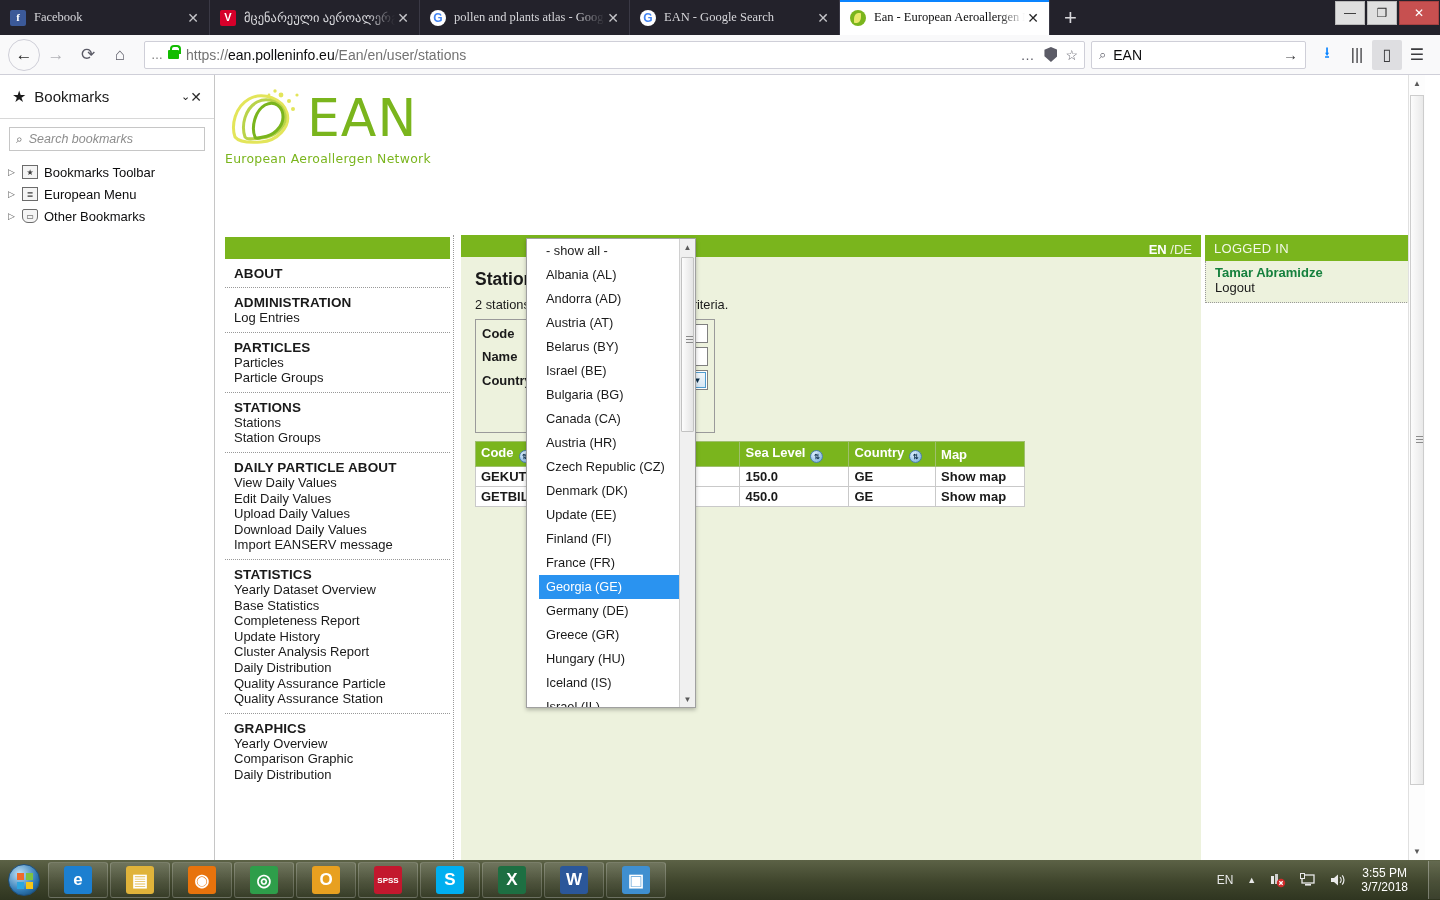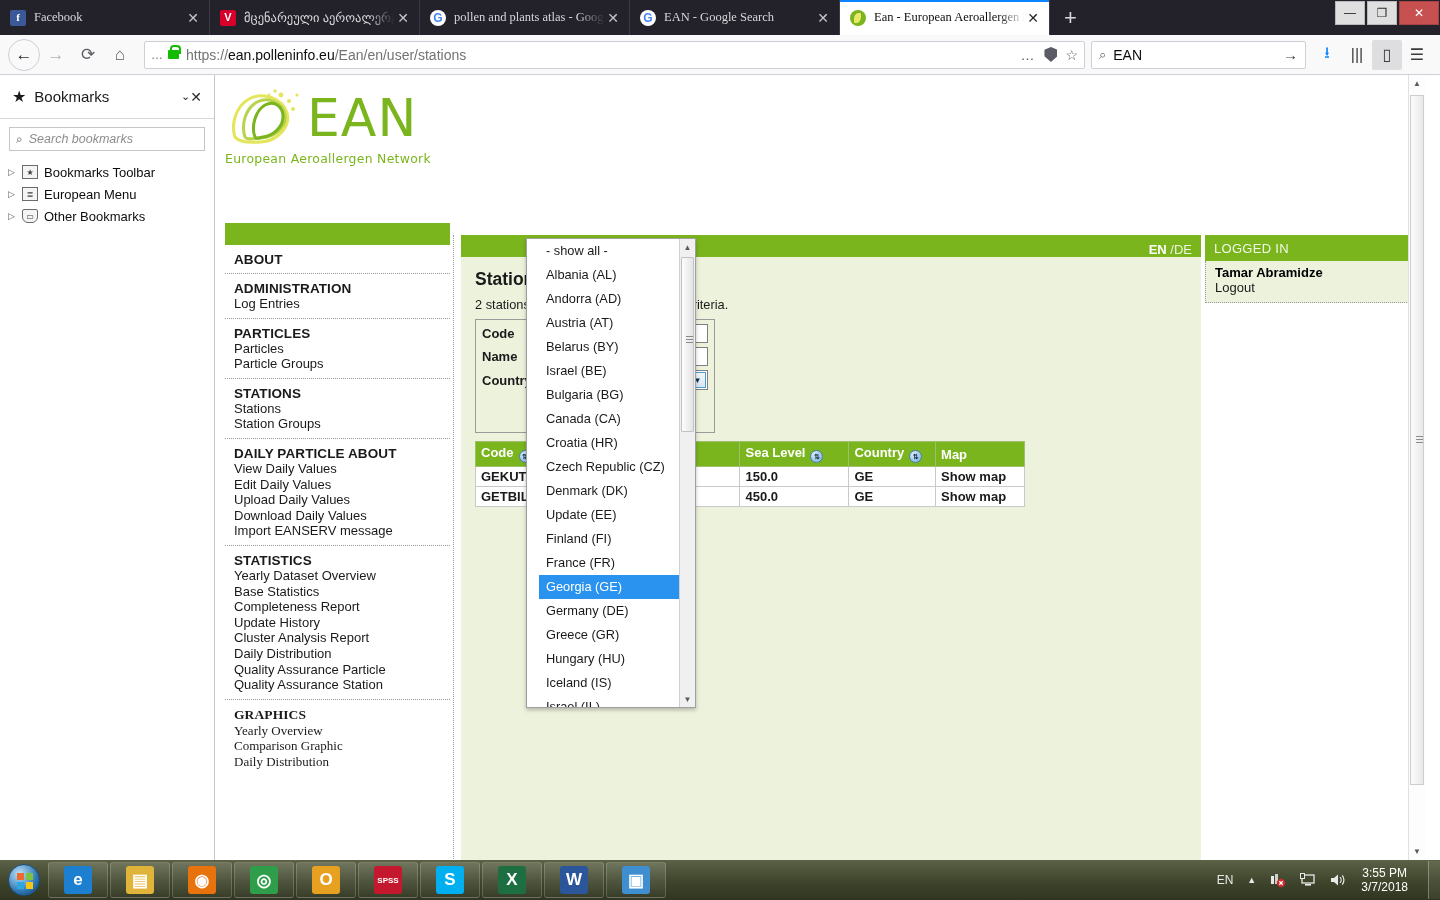--- a/index.html
+++ b/index.html
@@ -114,24 +114,24 @@
   .page-inner { position:relative; width:1210px; height:785px; }
 
   .logo-area { position:absolute; left:10px; top:12px; width:225px; }
   .logo-row { display:flex; align-items:center; }
   .logo-mark { width:82px; height:62px; position:relative; }
   .logo-text { font-size:52px; color:#7ab51d; font-weight:400; letter-spacing:1px;
                line-height:52px; font-family:"DejaVu Sans", sans-serif; }
   .logo-sub { font-size:12.4px; color:#7ab51d; letter-spacing:0.3px; margin-top:2px;
               font-family:"DejaVu Sans", sans-serif; white-space:nowrap; }
 
-  .leftcol { position:absolute; left:10px; top:148px; width:225px; }
+  .leftcol { position:absolute; left:10px; top:162px; width:225px; }
   .leftcol .greenbar { height:22px; background:#7ab51d; }
   .nav-group { border-bottom:1px dotted #999; padding:7px 0 6px 9px; }
-  .nav-group:last-child { border-bottom:none;font-family:Liberation Serif, serif; }
+  .nav-group:last-child { border-bottom:none; }
   .nav-head { font-size:13.5px; font-weight:bold; color:#1a1a1a; letter-spacing:0.1px; }
   .nav-link { font-size:13px; color:#1a1a1a; line-height:15.6px; }
 
   .divider-v { position:absolute; left:238px; top:160px; width:1px; height:700px;
                border-left:1px dotted #9a9a9a; }
 
   .maincol { position:absolute; left:246px; top:160px; width:740px; }
   .main-topbar { height:22px; background:#7ab51d; display:flex; align-items:flex-end;
                  justify-content:flex-end; padding-right:9px; }
   .lang { font-size:13px; color:#eef5e0; }
@@ -181,21 +181,21 @@
   .dd-grip { position:absolute; left:4px; top:78px; width:7px; height:6px; }
   .dd-grip i { display:block; height:1px; background:#8a8a8a; margin-bottom:2px; }
 
   
   .rightcol { position:absolute; left:990px; top:160px; width:212px; }
   .rc-bar { height:26px; background:#7ab51d; display:flex; align-items:center;
             padding-left:9px; }
   .rc-bar span { font-size:13px; color:#f2f8e8; letter-spacing:0.3px; }
   .rc-body { background:#edf2dd; padding:4px 9px 7px 9px; border-bottom:1px dotted #9a9a9a;
              border-left:1px dotted #9a9a9a; }
-  .rc-user { font-size:13px; font-weight:bold; color:#000000; }
+  .rc-user { font-size:13px; font-weight:bold; color:#15803d; }
   .rc-logout { font-size:13px; color:#1a1a1a; }
 
   .page-scrollbar { position:absolute; right:0; top:0; width:17px; height:785px;
                     background:#fdfdfd; border-left:1px solid #e0e0e0; }
   .psb-arrow { height:17px; display:flex; align-items:center; justify-content:center;
                font-size:8px; color:#5a5a5a; }
   .psb-thumb { position:absolute; left:1px; right:1px; top:20px; height:690px;
                background:linear-gradient(90deg,#fcfcfc,#e9e9e9); border:1px solid #cdcdcd; }
   .psb-grip { position:absolute; left:5px; top:340px; width:7px; }
   .psb-grip i { display:block; height:1px; background:#8c8c8c; margin-bottom:2px; }
@@ -470,21 +470,21 @@
         <div class="dropdown">
           <div class="dd-list" id="dd-list">
               <div class="dd-item">- show all -</div>
               <div class="dd-item">Albania (AL)</div>
               <div class="dd-item">Andorra (AD)</div>
               <div class="dd-item">Austria (AT)</div>
               <div class="dd-item">Belarus (BY)</div>
               <div class="dd-item">Israel (BE)</div>
               <div class="dd-item">Bulgaria (BG)</div>
               <div class="dd-item">Canada (CA)</div>
-              <div class="dd-item">Croatia (HR)</div>
+              <div class="dd-item">Austria (HR)</div>
               <div class="dd-item">Czech Republic (CZ)</div>
               <div class="dd-item">Denmark (DK)</div>
               <div class="dd-item">Update (EE)</div>
               <div class="dd-item">Finland (FI)</div>
               <div class="dd-item">France (FR)</div>
               <div class="dd-item sel">Georgia (GE)</div>
               <div class="dd-item">Germany (DE)</div>
               <div class="dd-item">Greece (GR)</div>
               <div class="dd-item">Hungary (HU)</div>
               <div class="dd-item">Iceland (IS)</div>

